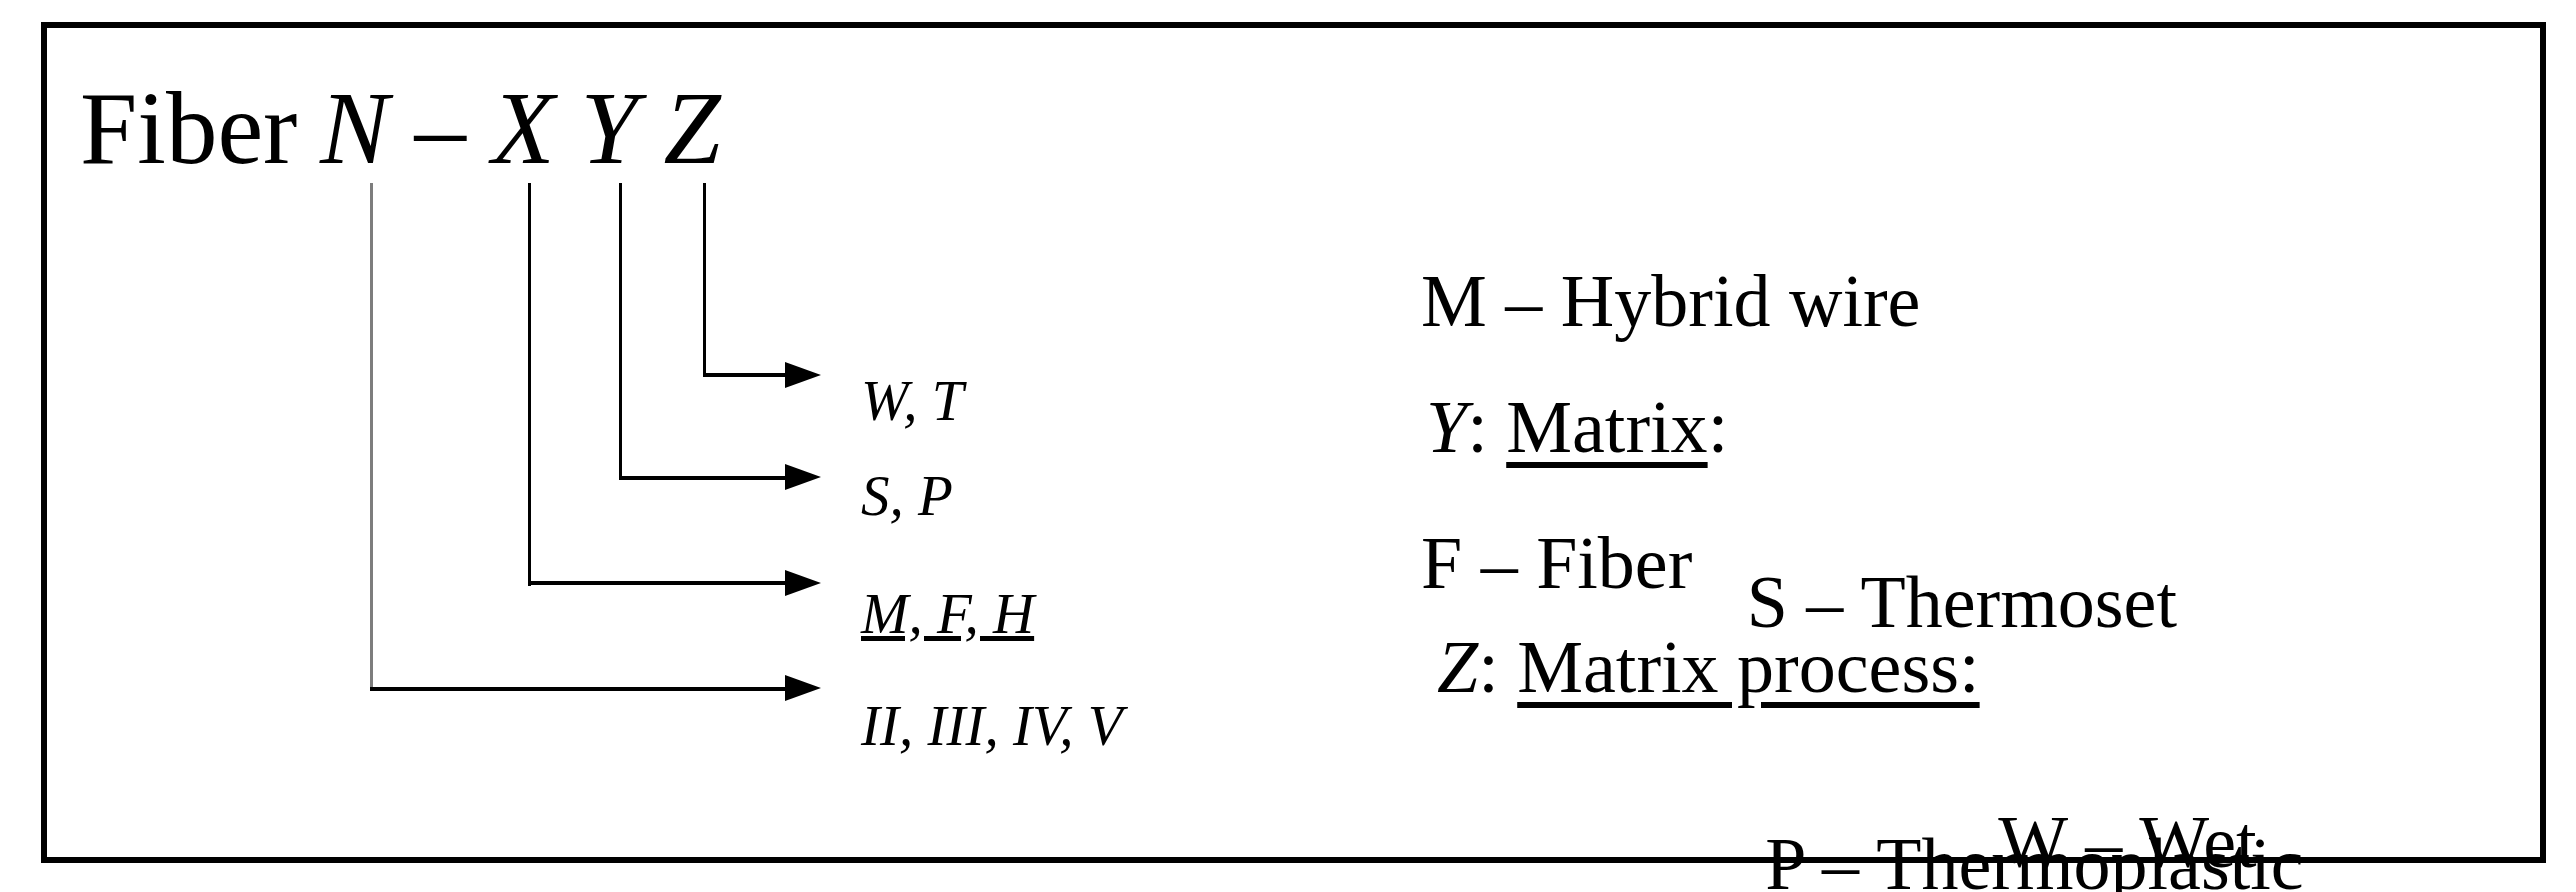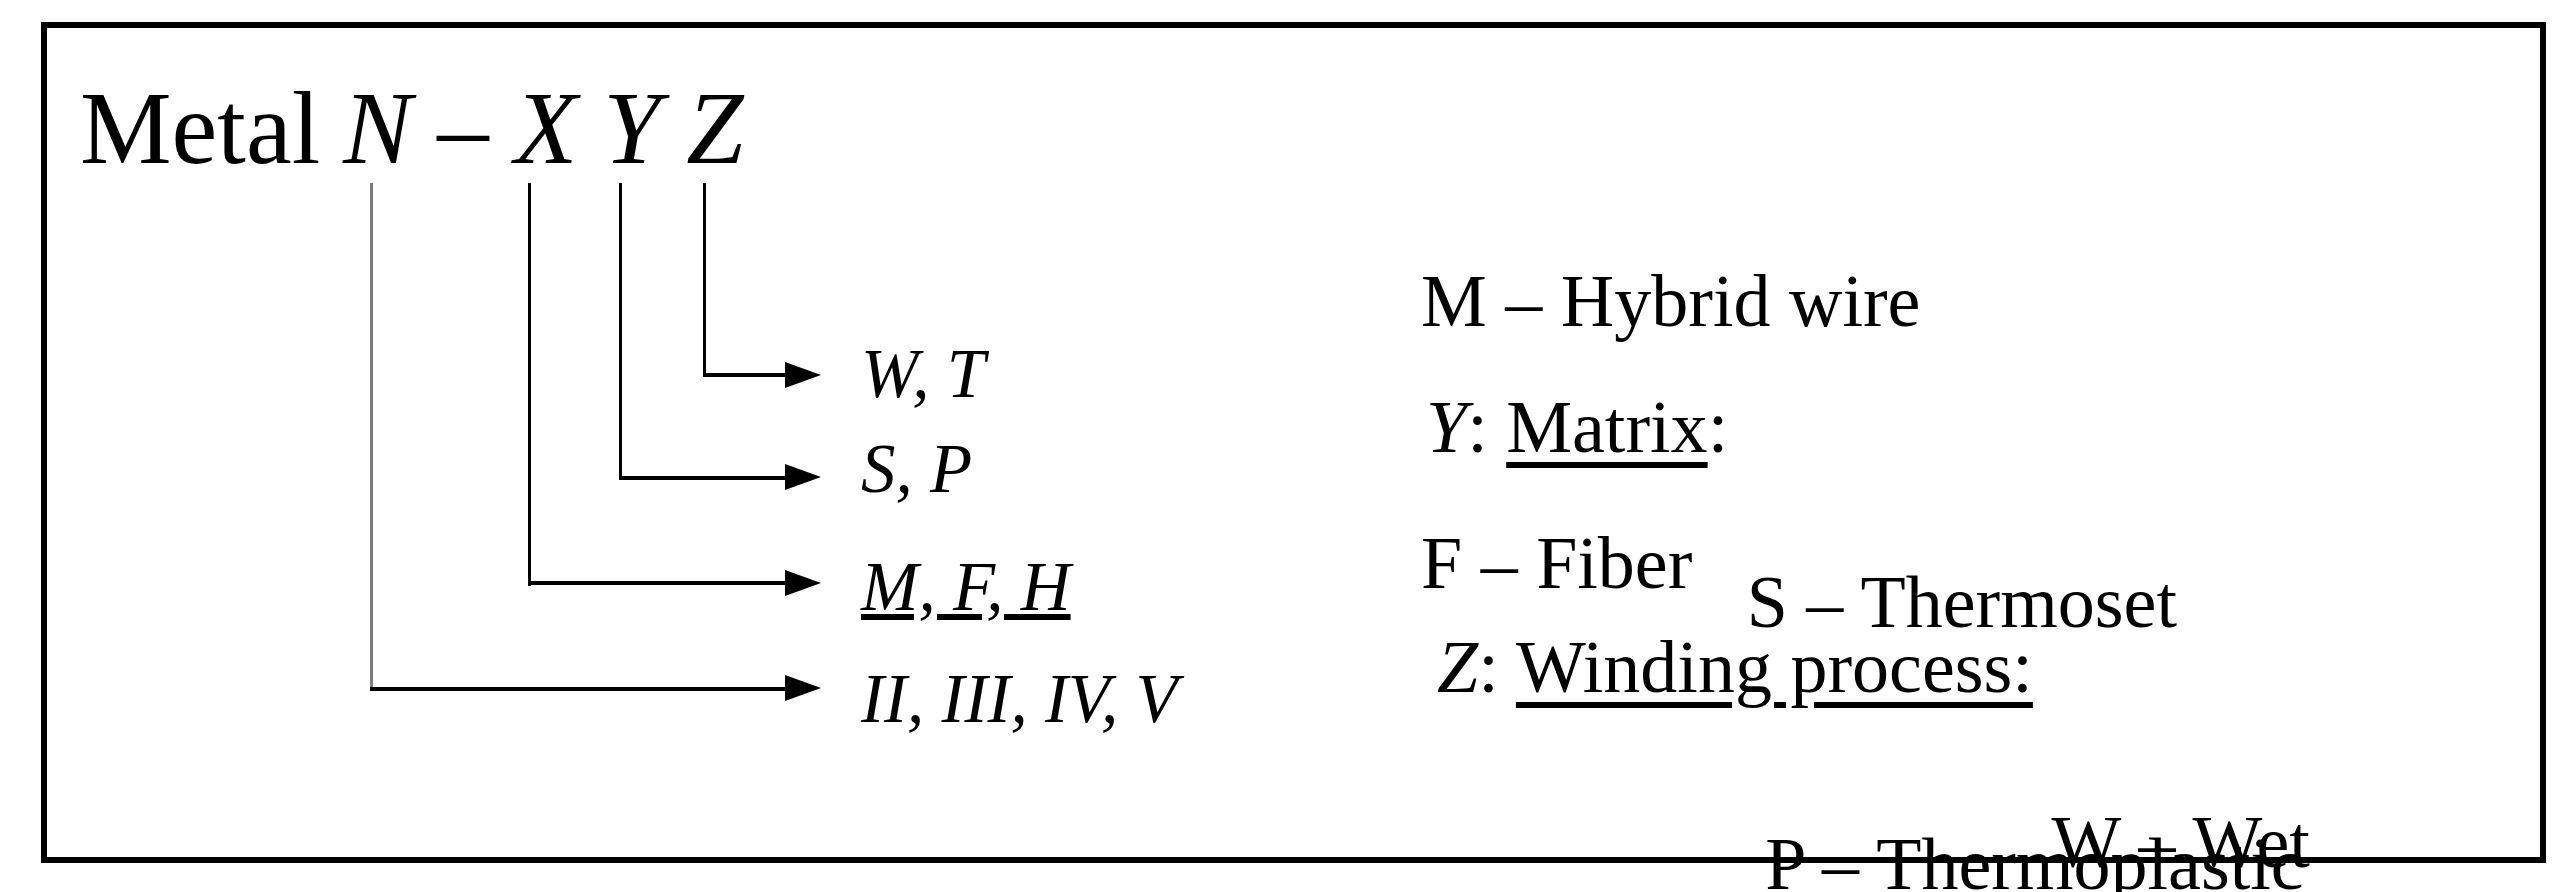--- a/index.html
+++ b/index.html
@@ -69,24 +69,25 @@
     border-bottom: 13px solid transparent;
   }
   .arrowhead.a1 { left: 785px; top: 362px; }
   .arrowhead.a2 { left: 785px; top: 464px; }
   .arrowhead.a3 { left: 785px; top: 570px; }
   .arrowhead.a4 { left: 785px; top: 675px; }
   
   .branch-label {
     position: absolute;
     left: 861px;
-    font-size: 69px;
+    font-size: 57px;
     line-height: 1;
     font-style: italic;
     white-space: pre;
+    margin-top: 32px;
   }
   .branch-label.bl1 { top: 340px; }
   .branch-label.bl2 { top: 435px; }
   .branch-label.bl3 { top: 553px; text-decoration: underline; }
   .branch-label.bl4 { top: 665px; }
   
   .legend-block {
     position: absolute;
     display: grid;
     grid-template-columns: max-content max-content;
@@ -107,21 +108,21 @@
     text-decoration-color: #000000;
   }
   .lb-values div { white-space: pre; }
 </style>
 </head>
 <body>
 
 <div class="canvas">
   <div class="frame"></div>
 
-  <div class="title"><span class="t-word">Metal</span><span class="t-code">N – X Y Z</span></div>
+  <div class="title"><span class="t-word">Fiber</span><span class="t-code">N – X Y Z</span></div>
 
   <div class="vline vn"></div>
   <div class="vline vx"></div>
   <div class="vline vy"></div>
   <div class="vline vz"></div>
 
   <div class="hline h1"></div>
   <div class="hline h2"></div>
   <div class="hline h3"></div>
   <div class="hline h4"></div>
@@ -145,20 +146,20 @@
 
   <div class="legend-block lb-y">
     <div class="lb-prefix"><span class="lvar">Y</span><span>: </span><span class="underlined">Matrix</span><span>: </span></div>
     <div class="lb-values">
       <div>S – Thermoset</div>
       <div> P – Thermoplastic</div>
     </div>
   </div>
 
   <div class="legend-block lb-z">
-    <div class="lb-prefix"><span class="lvar">Z</span><span>: </span><span class="underlined">Winding process:</span><span> </span></div>
+    <div class="lb-prefix"><span class="lvar">Z</span><span>: </span><span class="underlined">Matrix process:</span><span> </span></div>
     <div class="lb-values">
       <div>W – Wet</div>
       
     </div>
   </div>
 </div>
 
 
 </body></html>

